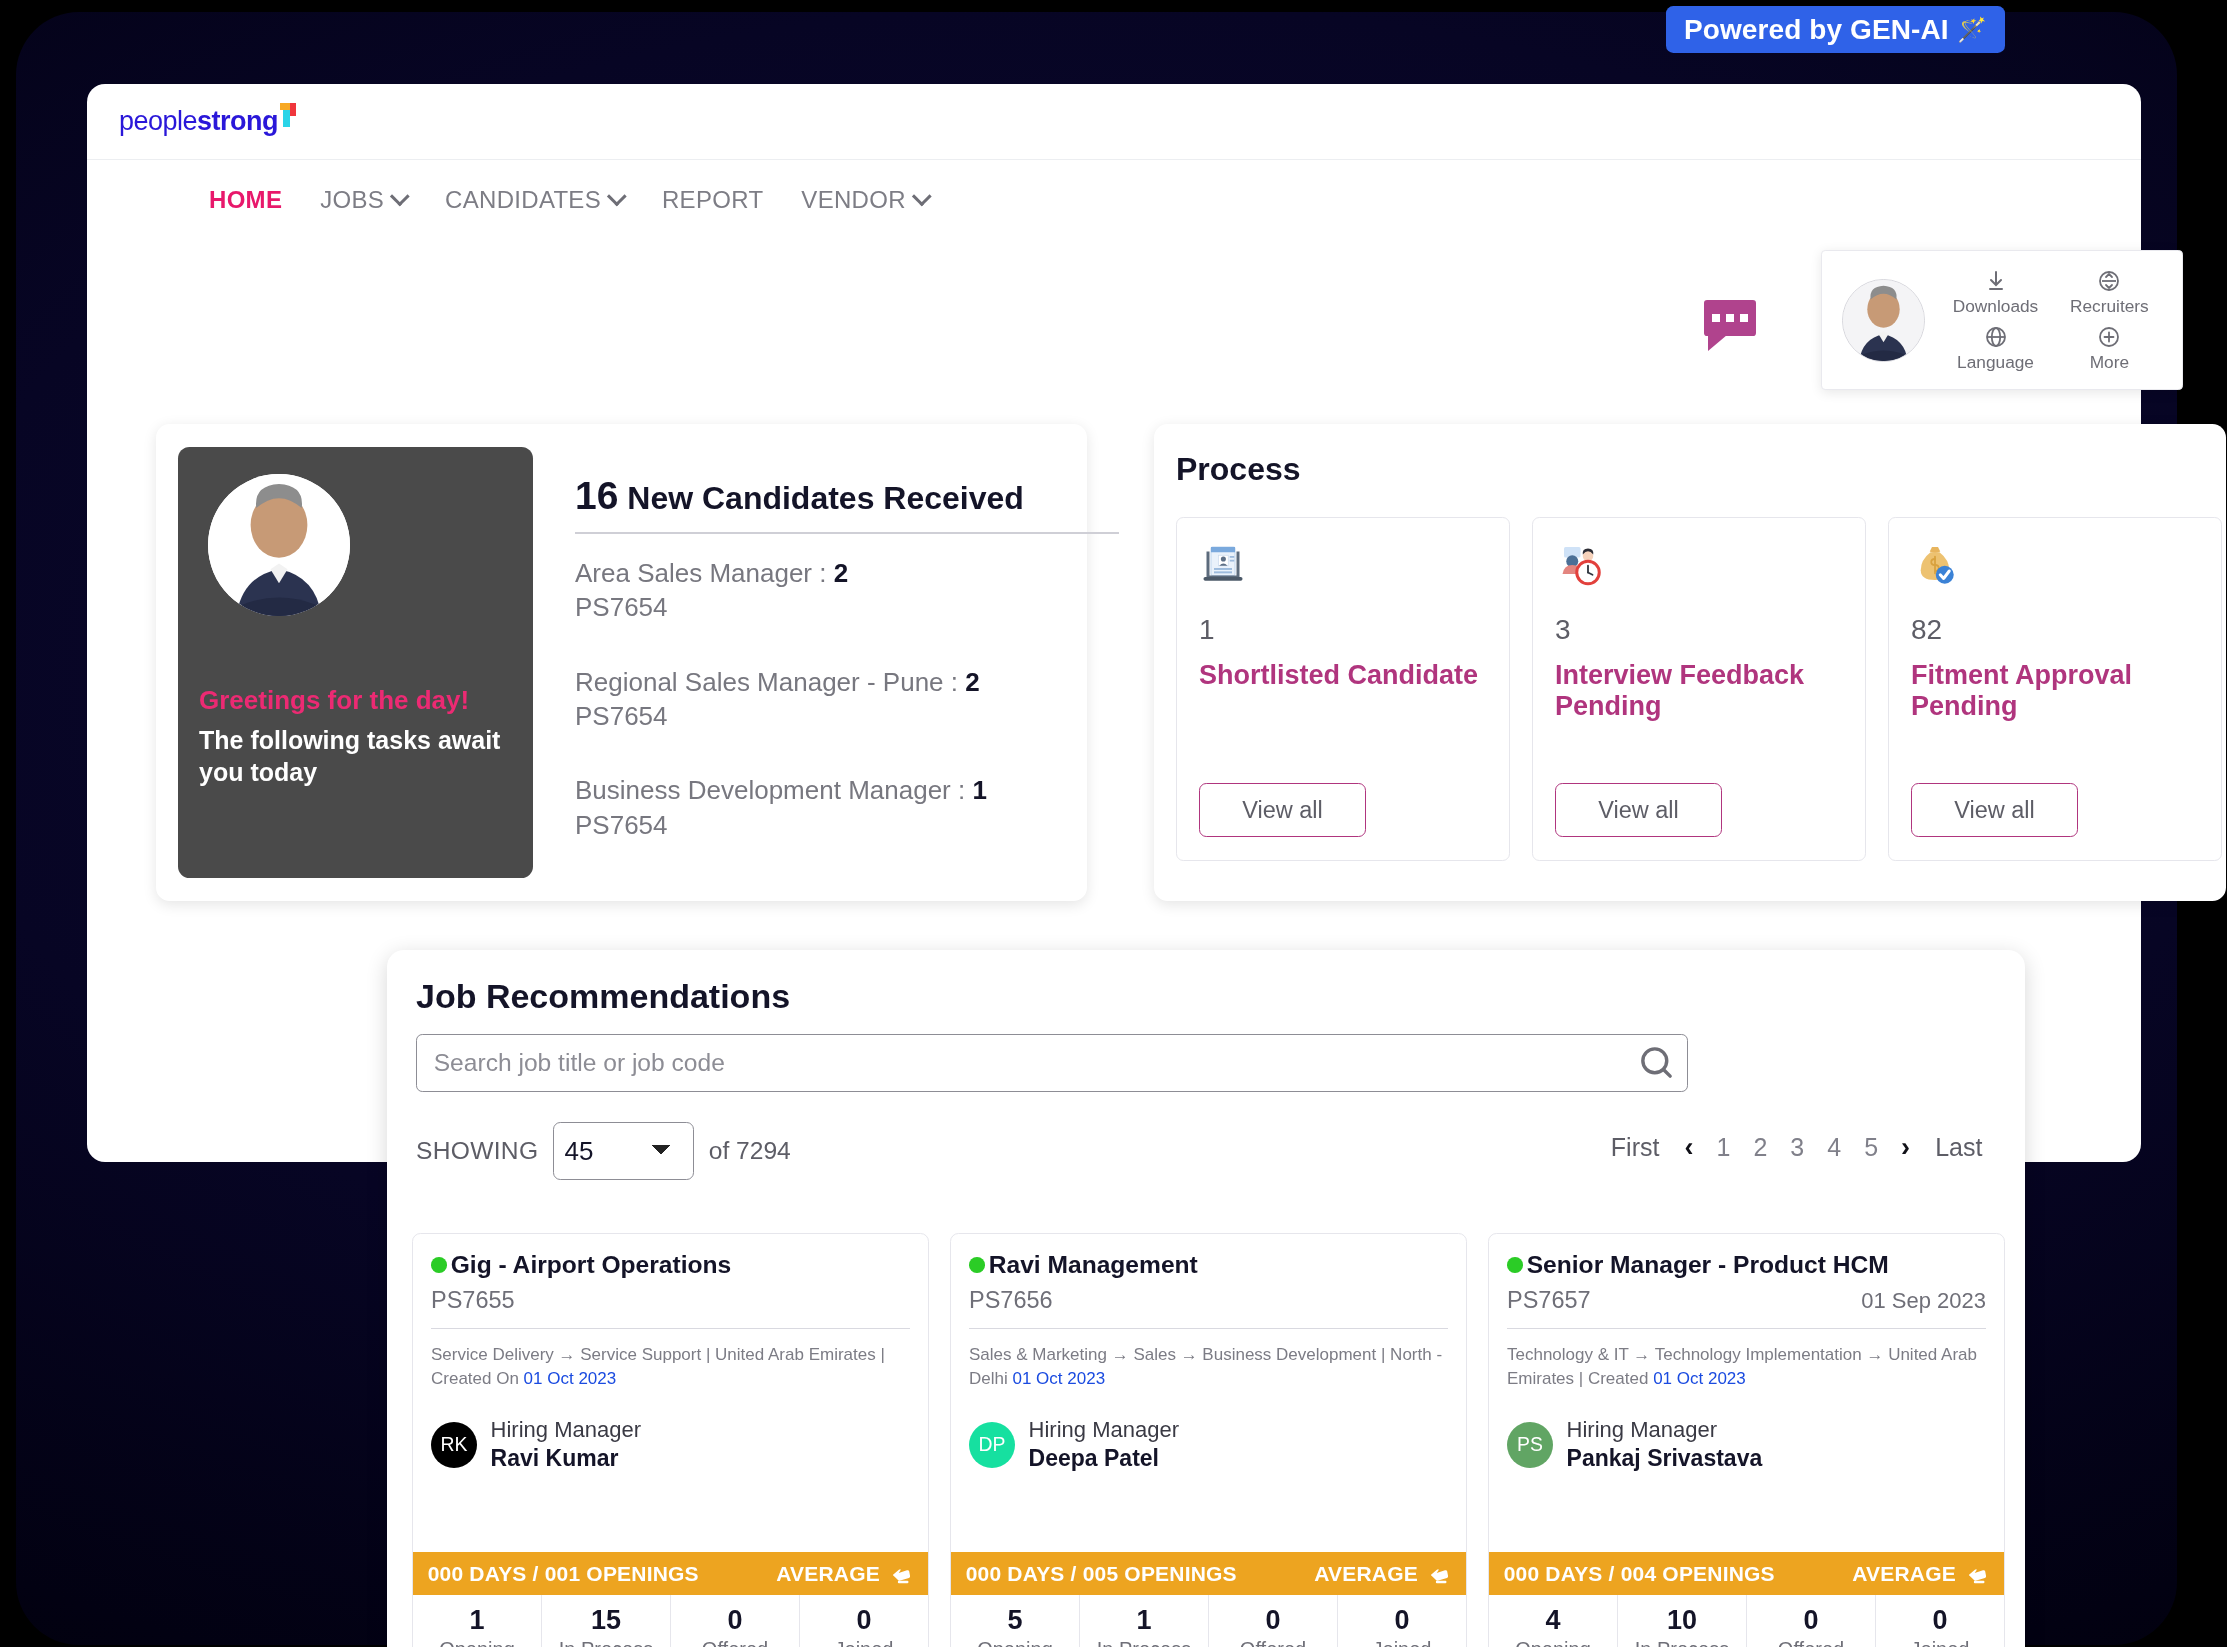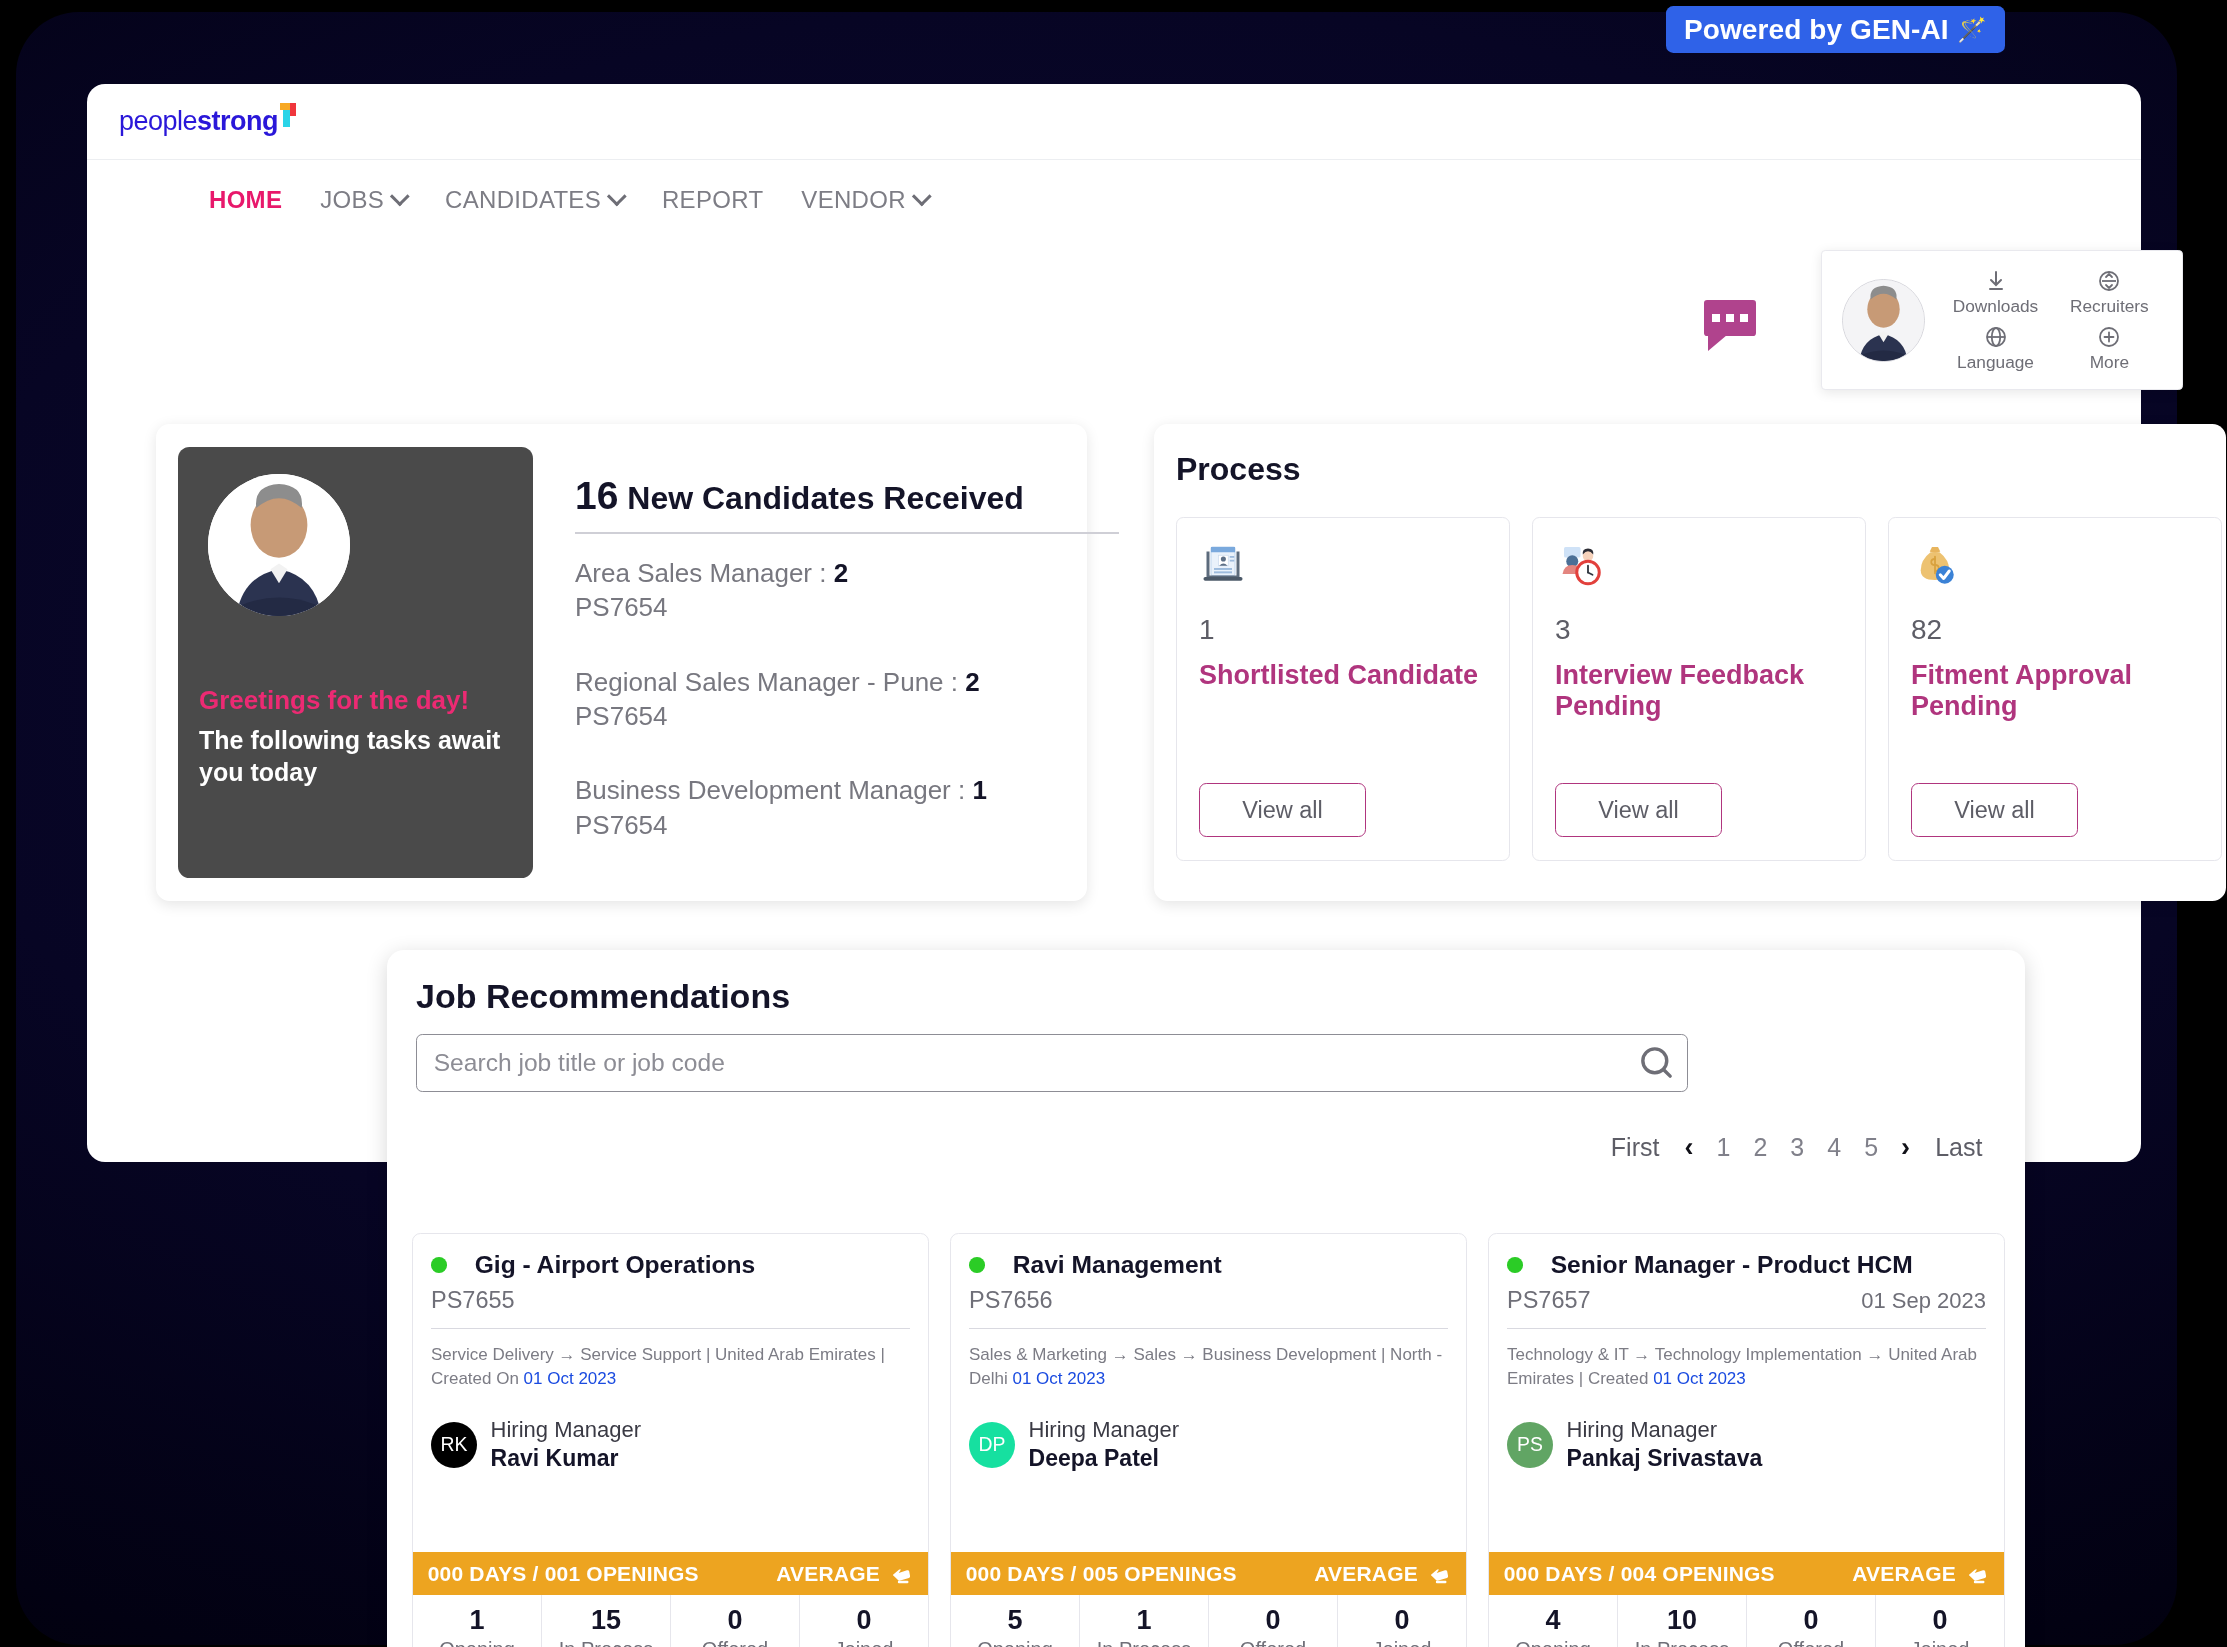--- a/index.html
+++ b/index.html
@@ -282,21 +282,21 @@
     position: absolute; left: 25px; top: 283px;
     display: flex; gap: 21px;
   }
   .job-card {
     width: 517px; height: 440px;
     background: #ffffff;
     border: 1px solid #e6e6ec; border-radius: 8.4px;
     overflow: hidden; position: relative;
   }
   .jc-head { padding: 16.7px 18px 0 18px; }
-  .jc-title-row { display: flex; align-items: center; gap: 28px; }
+  .jc-title-row { display: flex; align-items: center; gap: 4px; }
   .jc-dot { width: 15.7px; height: 15.7px; border-radius: 50%; background: #2bcc26; flex: 0 0 auto; }
   .jc-title { font-size: 24.6px; font-weight: bold; color: #141428; }
   .jc-code-row { display: flex; justify-content: space-between; align-items: baseline; margin-top: 8.4px; }
   .jc-code { font-size: 23.5px; color: #6f6f78; }
   .jc-date-r { font-size: 22px; color: #6f6f78; }
   .jc-rule { height: 1.6px; background: #d9d9e0; margin: 13.6px 0 0 0; }
   .jc-meta {
     padding: 13.6px 18px 0 18px;
     font-size: 17px; color: #7c7c85; line-height: 1.42;
   }
@@ -550,20 +550,27 @@
     <div class="search-wrap">
       <input class="search-input" type="text" placeholder="Search job title or job code" style="">
       <button class="search-icon-btn">
         <svg width="41" height="41" viewBox="0 0 24 24" fill="none" stroke="#6e6e76" stroke-width="2" stroke-linecap="round">
           <circle cx="11" cy="11" r="7"></circle>
             <line x1="16.2" y1="16.2" x2="20" y2="20"></line>
         </svg>
       </button>
     </div>
 
+    <div class="showing-row">
+      <span class="showing-lbl">SHOWING</span>
+      <select class="showing-sel">
+        <option>45</option>
+      </select>
+      <span class="showing-of">of 7294</span>
+    </div>
 
     <div class="pager">
       <button class="edge">First</button>
       <button class="arw">‹</button>
       <button>1</button>
       <button>2</button>
       <button>3</button>
       <button>4</button>
       <button>5</button>
       <button class="arw">›</button>

